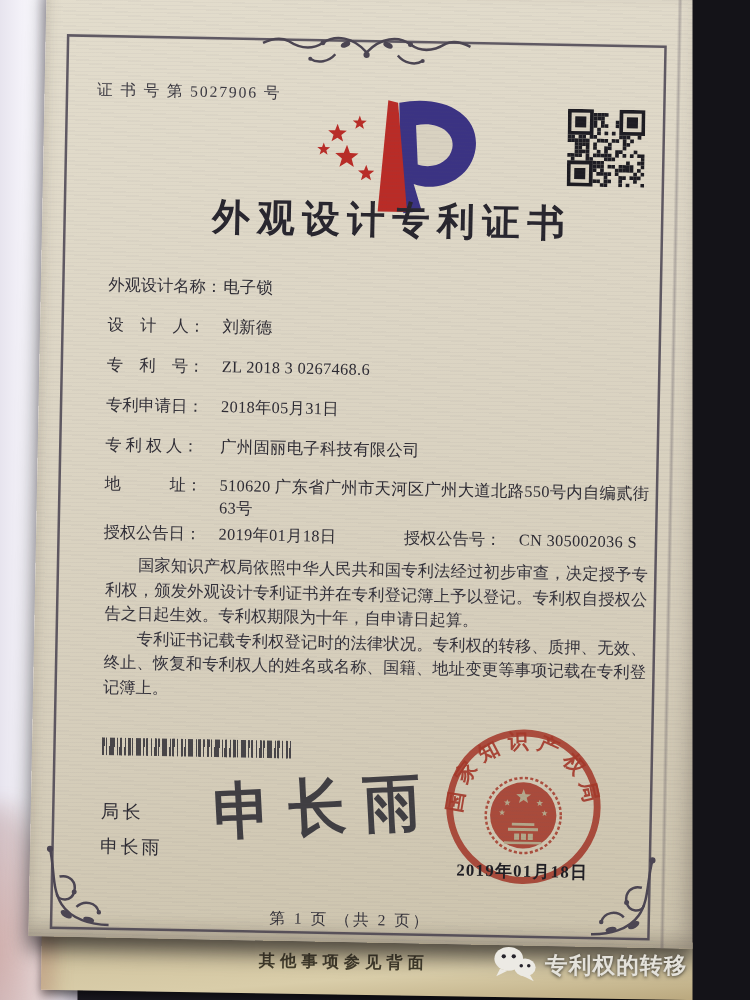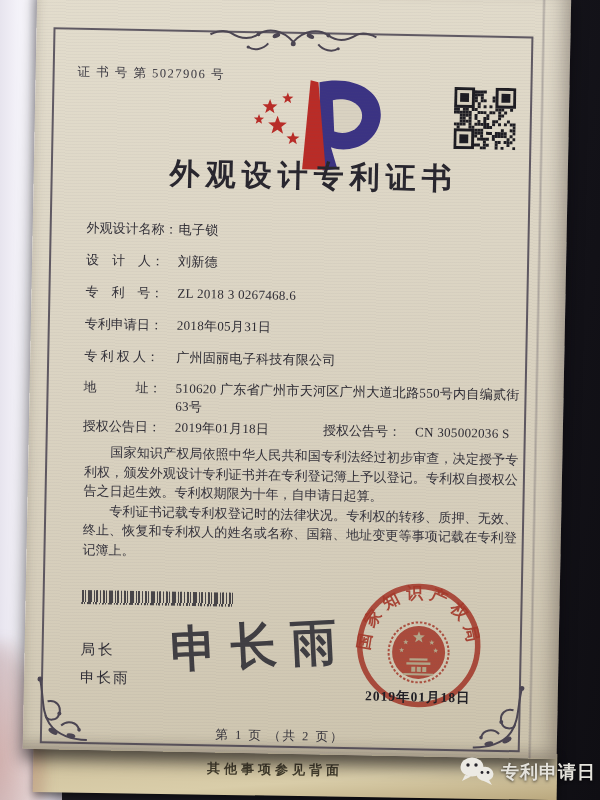--- a/index.html
+++ b/index.html
@@ -1,17 +1,17 @@
 <!DOCTYPE html>
 <html><head>
 <meta charset="utf-8">
 <style>
   html,body{margin:0;padding:0;background:#141318;}
   *{box-sizing:border-box;}
-  #stage{position:relative;width:600px;height:800px;overflow:hidden;
+  #stage{position:relative;width:554px;height:800px;overflow:hidden;
          background:linear-gradient(100deg,#1f1d24 0%,#191820 55%,#0f0e13 100%);
          font-family:"Liberation Serif","DejaVu Serif",serif;color:#2e2c34;}
 
   
   .left-strip{position:absolute;left:0;top:0;width:62px;height:800px;z-index:0;
     background:linear-gradient(to right,#e7e4ee 0%,#fbfaff 45%,#d9d4de 80%,#b9b3bf 100%);}
 
   
   .second-page{position:absolute;left:33px;top:750px;width:524px;height:46px;z-index:1;
     transform:rotate(.9deg);transform-origin:center;
@@ -401,16 +401,16 @@
     <svg width="36" height="31" viewBox="0 0 36 31">
       <ellipse cx="13" cy="11" rx="11.5" ry="9.5" fill="#eceae4"></ellipse>
       <polygon points="6,19 3,25 12,20.5" fill="#eceae4"></polygon>
       <circle cx="9" cy="9" r="1.7" fill="#26242c"></circle>
       <circle cx="17" cy="9" r="1.7" fill="#26242c"></circle>
       <ellipse cx="26" cy="18" rx="8.5" ry="7.2" fill="#eceae4"></ellipse>
       <polygon points="30,24 33,29 24,24.5" fill="#eceae4"></polygon>
       <circle cx="23" cy="16.5" r="1.4" fill="#26242c"></circle>
       <circle cx="29" cy="16.5" r="1.4" fill="#26242c"></circle>
     </svg>
-    <span class="wm-text">专利申请日</span>
+    <span class="wm-text">专利权的转移</span>
   </div>
 
 </div>
 
 </body></html>

